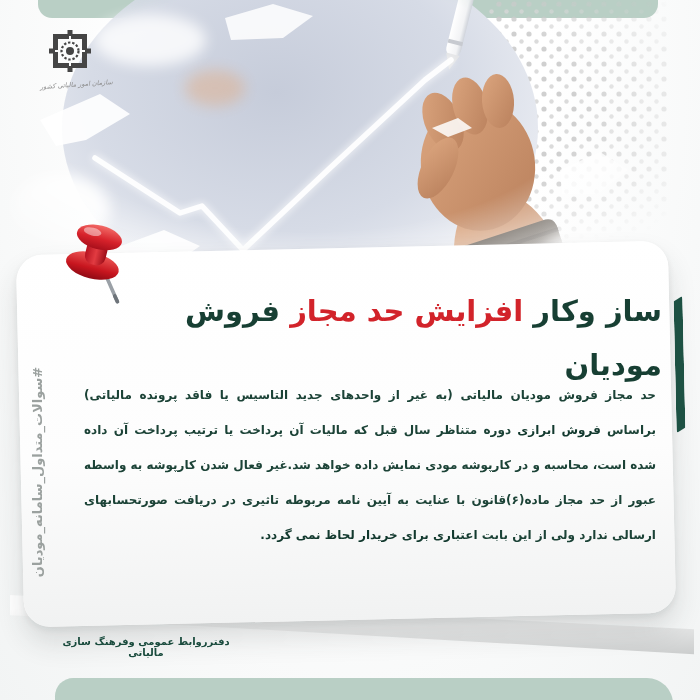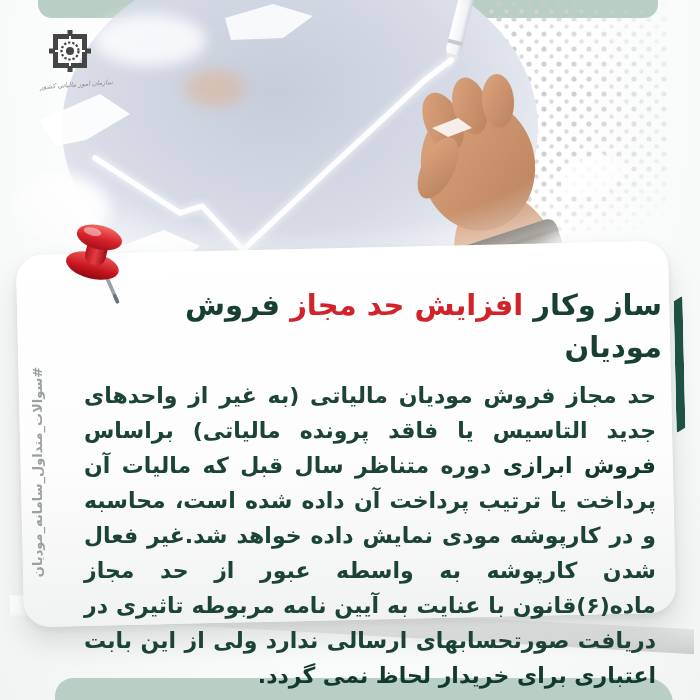--- a/index.html
+++ b/index.html
@@ -27,25 +27,25 @@
     background:linear-gradient(178deg,#ffffff 25%,#e7e8e8 62%,#c9cbcb 95%);
     clip-path:polygon(0 14%, 100% 58%, 100% 90%, 0 40%);
     filter:drop-shadow(0 6px 6px rgba(0,0,0,.18));
     z-index:4;}
   .accent-bar{position:absolute;left:675px;top:296px;width:9px;height:137px;
     background:#1d5143;border-radius:3px;transform:rotate(-1.3deg);
     clip-path:polygon(0 4%,100% 0,100% 96%,0 100%);z-index:6;}
   .pushpin{position:absolute;left:52px;top:222px;width:92px;height:92px;z-index:7;}
   .headline{position:absolute;left:80px;top:284px;width:582px;z-index:6;
     direction:rtl;color:#173f33;font-weight:bold;
-    font-size:29px;line-height:42px;letter-spacing:-0.3px;}
+    font-size:29px;line-height:54px;letter-spacing:-0.3px;}
   .headline .hl-red{color:#d2232a;}
   .bodytext{position:absolute;left:84px;top:378px;width:572px;z-index:6;
     direction:rtl;text-align:justify;color:#1c4337;font-weight:bold;
-    font-size:22px;line-height:35px;}
+    font-size:12px;line-height:35px;}
   .bodytext .b-strong{font-weight:900;color:#12392e;}
   .hashtag{position:absolute;left:-90px;top:462px;width:260px;height:20px;z-index:6;
     transform:rotate(-90deg);text-align:center;direction:rtl;
     color:#9ba19f;font-size:13px;font-weight:bold;letter-spacing:.5px;}
   .footer{position:absolute;left:58px;top:636px;width:176px;z-index:6;
     direction:rtl;text-align:center;color:#184a3c;font-size:10px;font-weight:bold;}
 </style>
 </head>
 <body>
 
@@ -198,14 +198,15 @@
       <span>ساز وکار </span><span class="hl-red">افزایش حد مجاز</span><span> فروش مودیان</span>
     </div>
   </div>
 
   <div class="bodytext">
     <span>حد مجاز فروش مودیان مالیاتی (به غیر از واحدهای جدید التاسیس یا فاقد پرونده مالیاتی) براساس </span><span class="b-strong">فروش ابرازی</span><span> دوره متناظر سال قبل که مالیات آن پرداخت یا ترتیب پرداخت آن داده شده است، محاسبه و در کارپوشه مودی نمایش داده خواهد شد.غیر فعال شدن کارپوشه به واسطه عبور از حد مجاز ماده(۶)قانون با عنایت به آیین نامه مربوطه تاثیری در دریافت صورتحسابهای ارسالی ندارد ولی از این بابت </span><span class="b-strong">اعتباری برای خریدار لحاظ نمی گردد.</span>
   </div>
 
   <div class="hashtag">#سوالات_متداول_سامانه_مودیان</div>
 
+  <div class="footer">دفترروابط عمومی وفرهنگ سازی مالیاتی</div>
 
 </div>
 
 </body></html>

